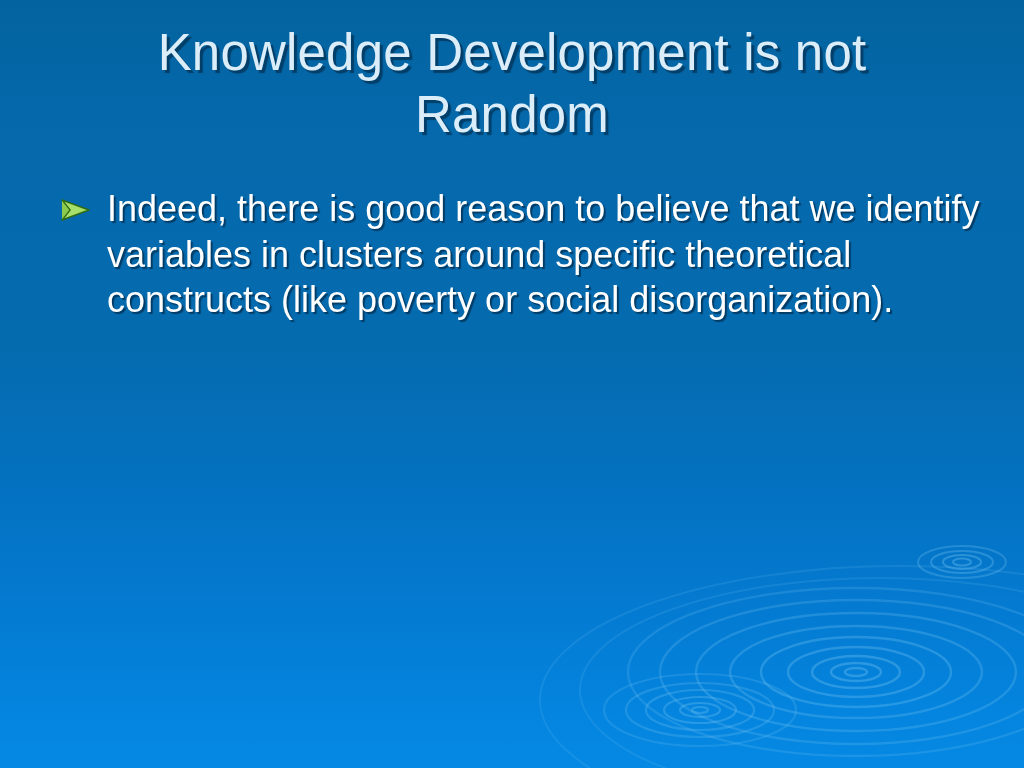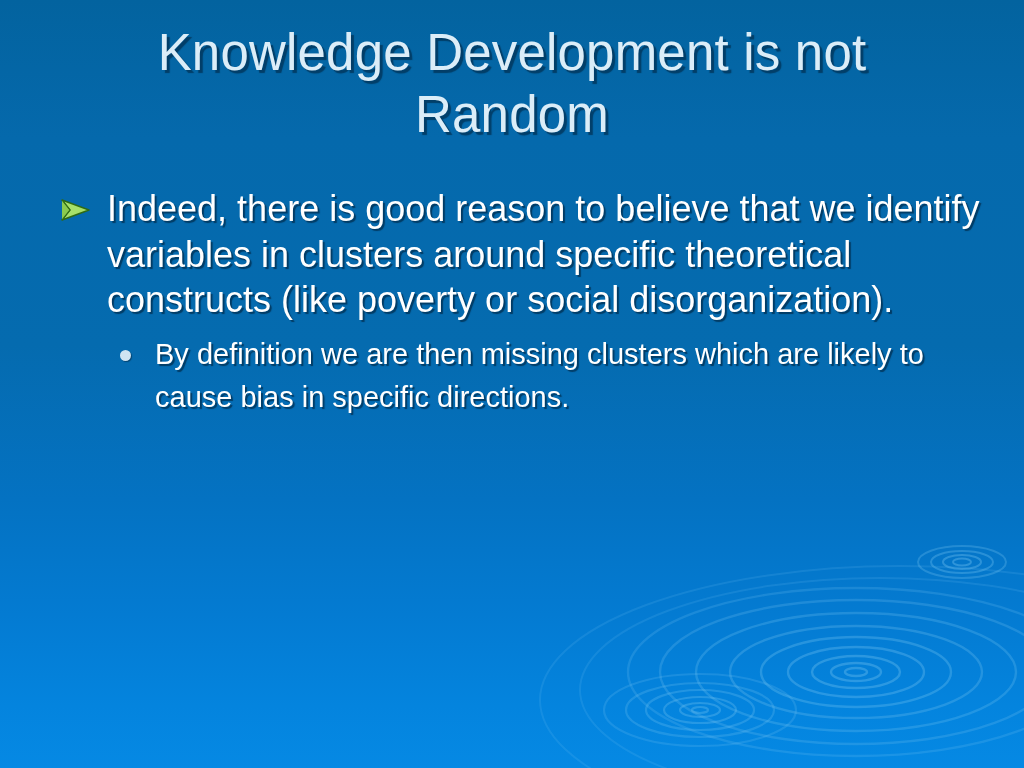--- a/index.html
+++ b/index.html
@@ -155,22 +155,16 @@
   <div class="body">
 
     <div class="bullet-l1">
       <svg class="marker-arrow" viewBox="0 0 34 26" aria-hidden="true">
         <path d="M3 3 L30 13 L3 23 L11 13 Z" fill="#A6E06A" stroke="#2F6B14" stroke-width="1.4" stroke-linejoin="round"></path>
         <path d="M3 3 L11 13 L3 23" fill="#8ACB4E" stroke="#2F6B14" stroke-width="1.2" stroke-linejoin="round"></path>
       </svg>
       <span>Indeed, there is good reason to believe that we identify variables in clusters around specific theoretical constructs (like poverty or social disorganization).</span>
     </div>
 
-    <div class="sub-list">
-      <div class="bullet-l2">
-        <span class="marker-dot"></span>
-        <span>By definition we are then missing clusters which are likely to cause bias in specific directions.</span>
-      </div>
-    </div>
 
 
   </div>
 </div>
 
 </body></html>

